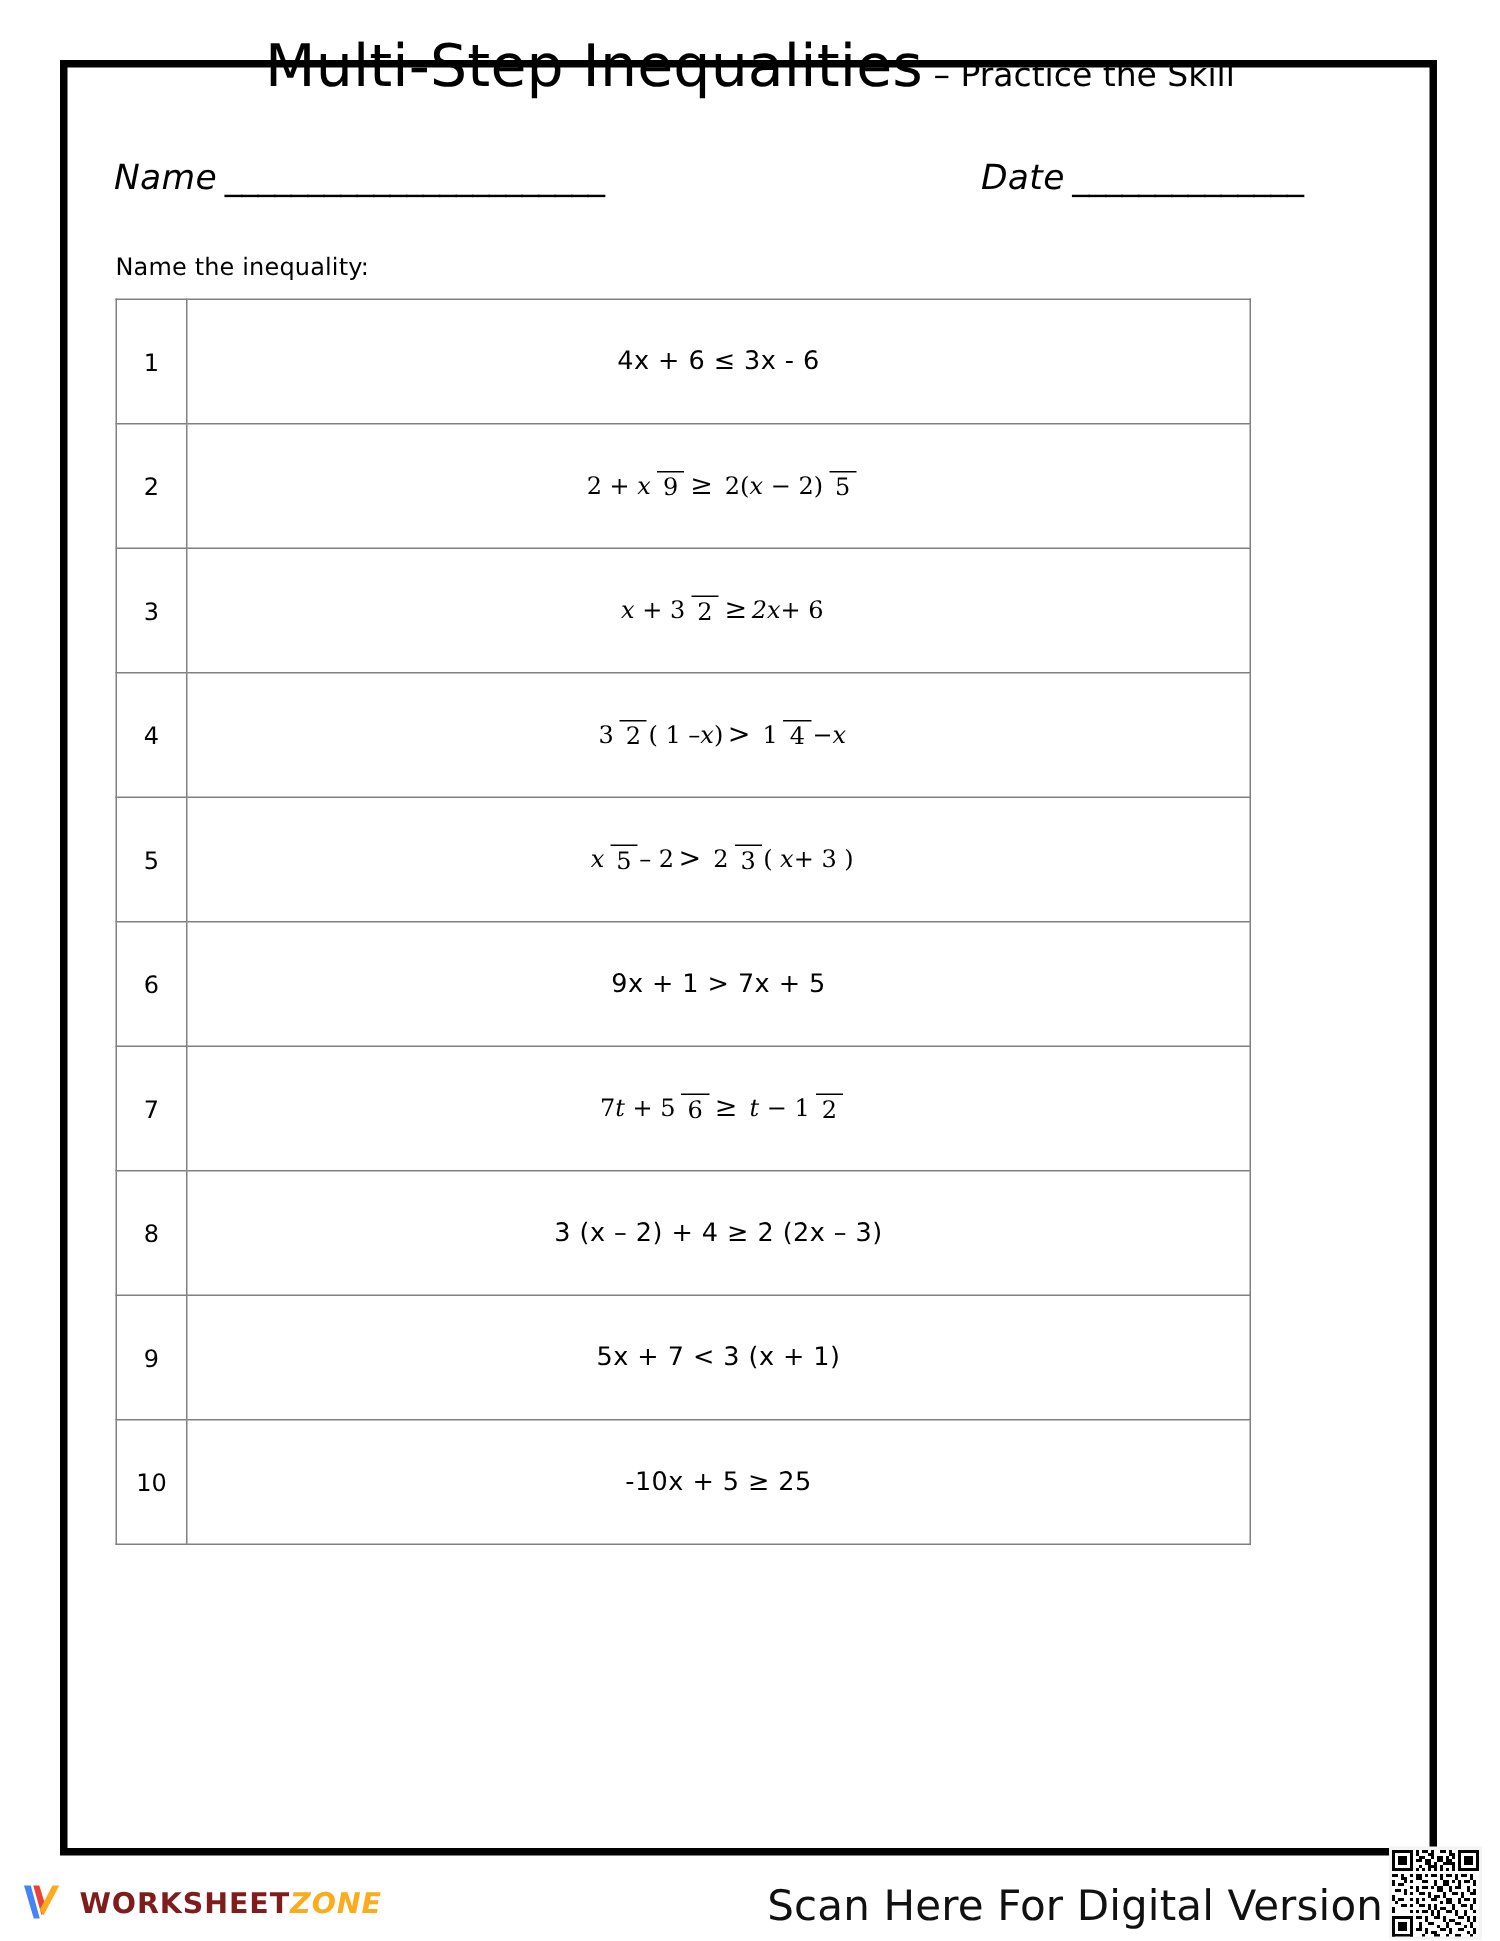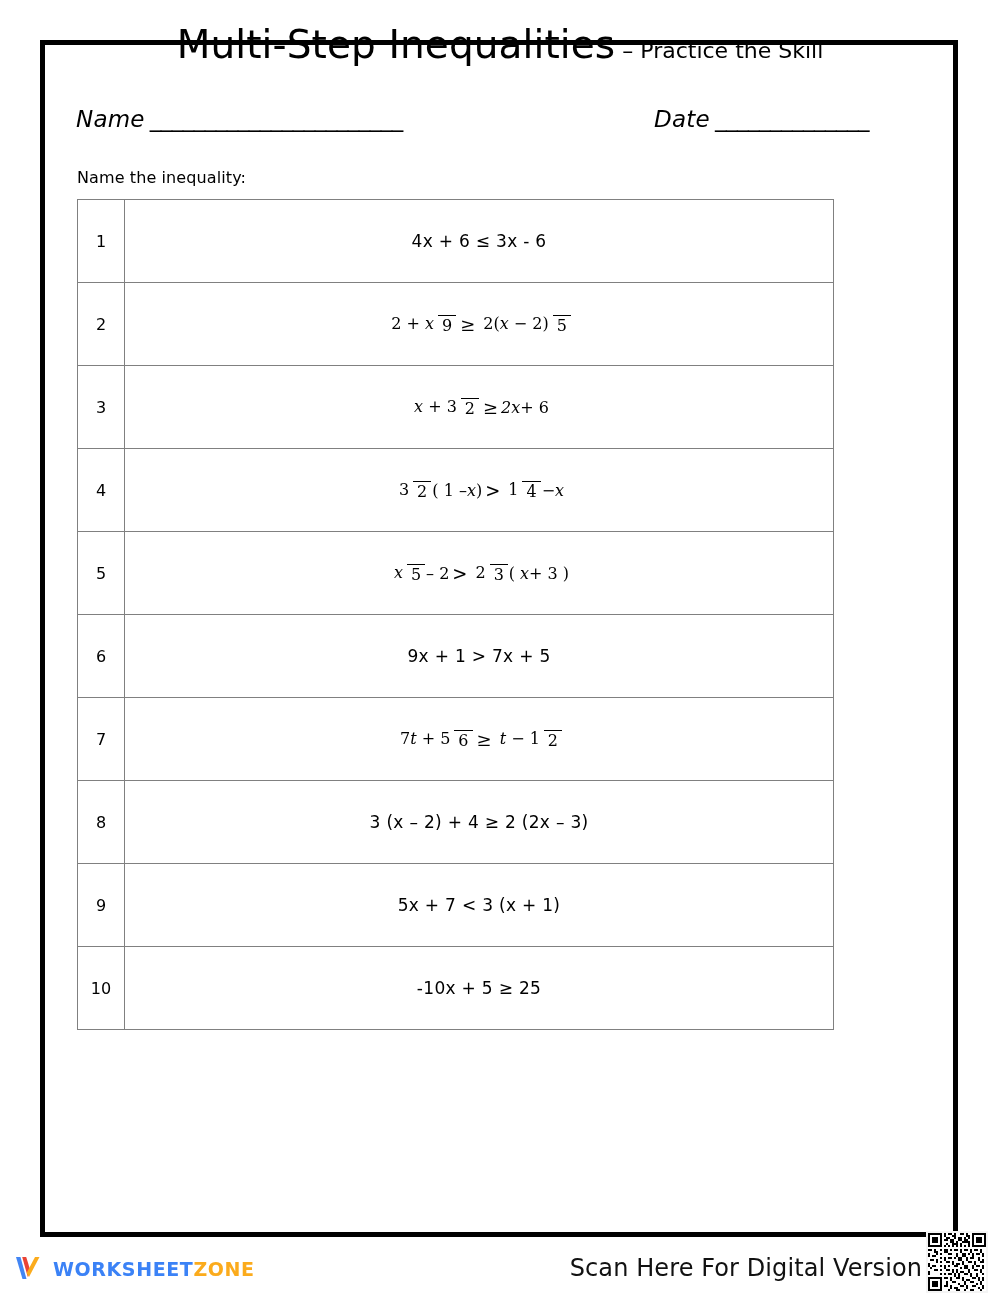--- a/index.html
+++ b/index.html
@@ -181,28 +181,28 @@
   #logo-mark {
     width: 30px;
     height: 28px;
     margin-right: 9px;
   }
   #logo-text {
     font-size: 19px;
     font-weight: bold;
     letter-spacing: 0.6px;
   }
-  #logo-text .w-blue { color: #3b82f6; }
-  #logo-text .w-orange { color: #fbab1c; }
+  #logo-text .w-blue { color: #7f1d1d; }
+  #logo-text .w-orange { color: #fbab1c; font-style: italic; }
 
   #scan-text {
     position: absolute;
     right: 78px;
     top: 9px;
-    font-size: 24px;
+    font-size: 28px;
     color: #111111;
     letter-spacing: 0.1px;
     white-space: nowrap;
   }
   #qr-code {
     position: absolute;
     left: 926px;
     top: 1231px;
     width: 62px;
     height: 62px;

